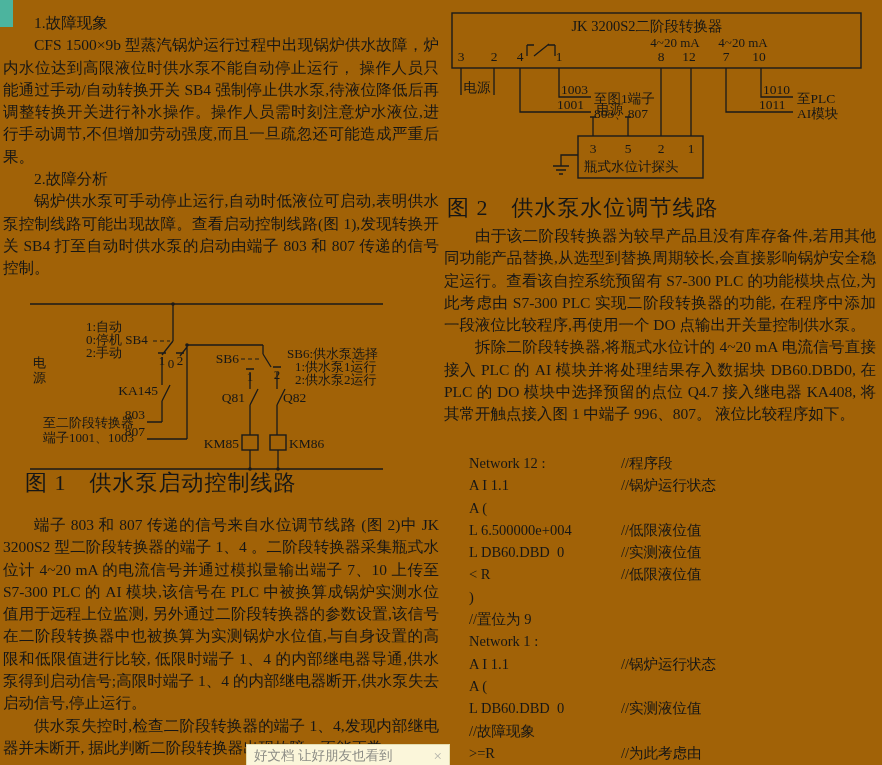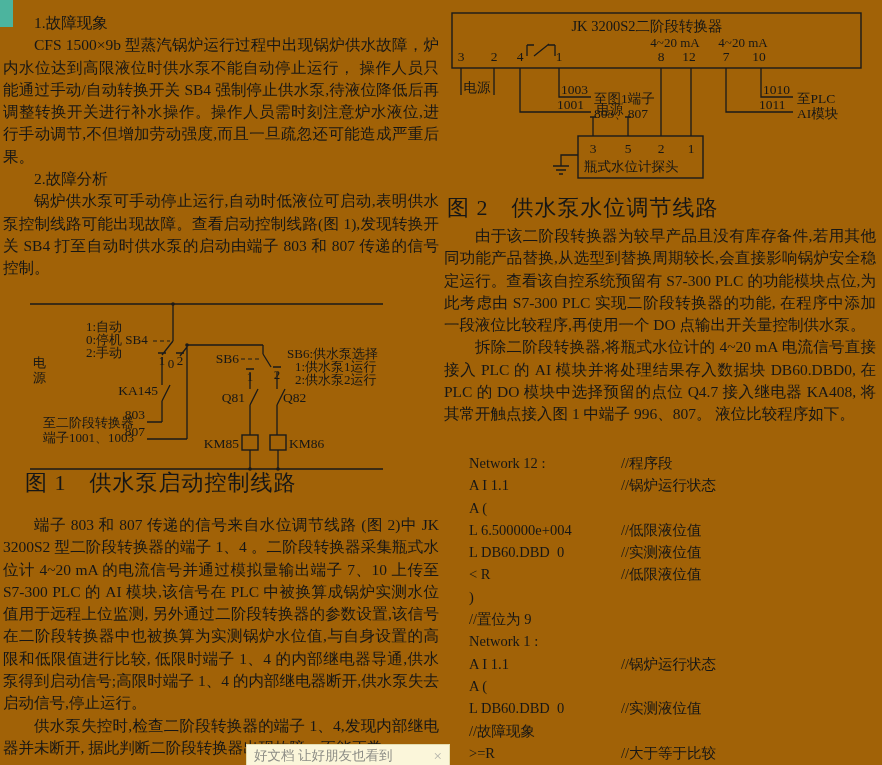--- a/index.html
+++ b/index.html
@@ -187,21 +187,21 @@
       </div>
     <div class="code-row">
         <span class="code-col">L DB60.DBD  0</span>
         <span class="comment-col">//实测液位值</span>
       </div>
     <div class="code-row">
         <span class="comment-col">//故障现象</span>
       </div>
     <div class="code-row">
         <span class="code-col">&gt;=R</span>
-        <span class="comment-col">//大于等于比较</span>
+        <span class="comment-col">//为此考虑由</span>
       </div>
   </div>
 
   <div id="popup">
     <span>好文档  让好朋友也看到</span>
     <span class="close">×</span>
   </div>
 
 </div>
 

